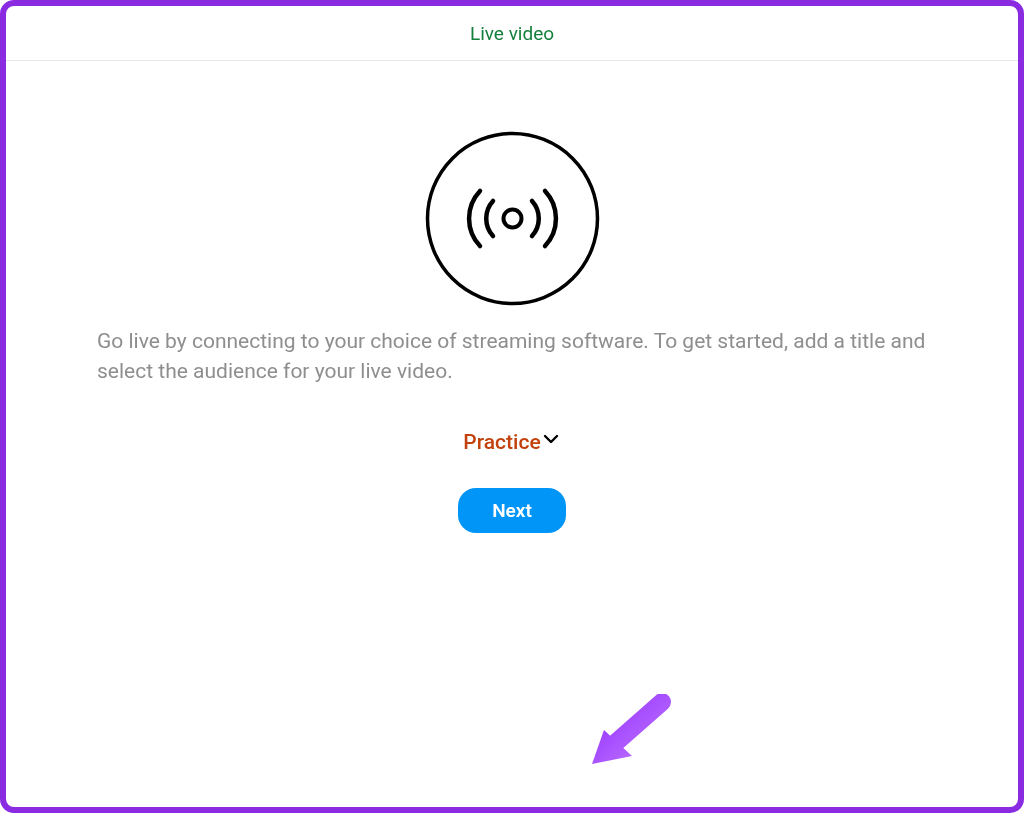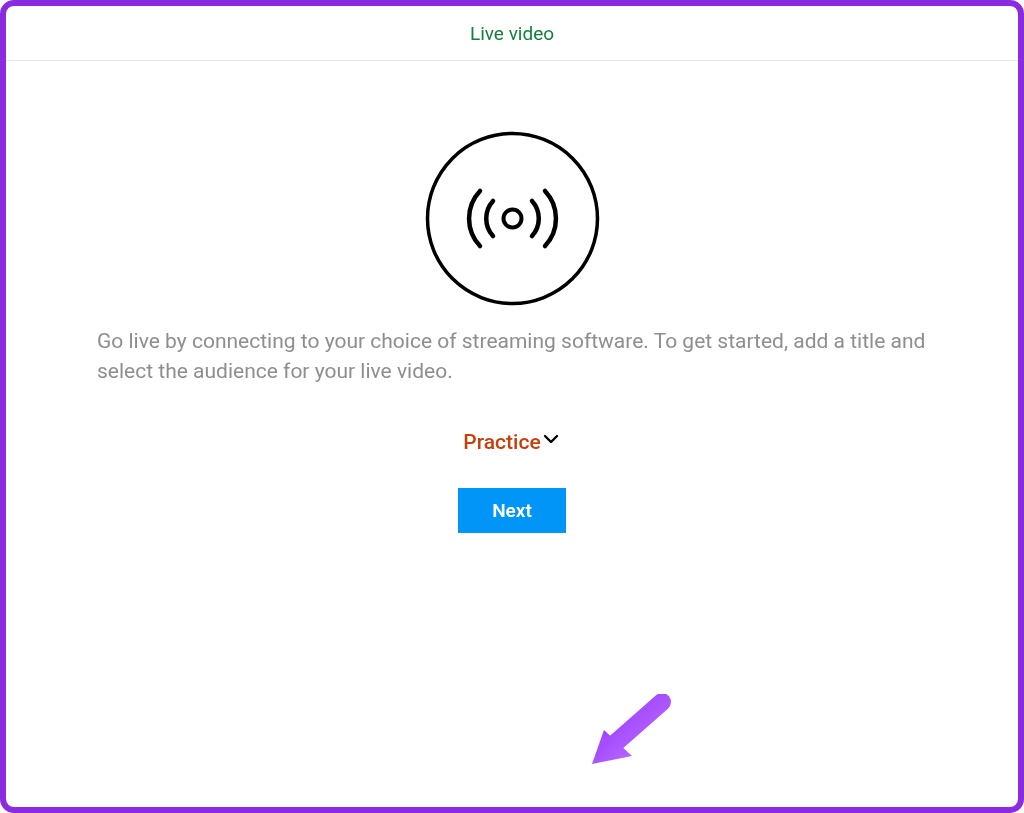--- a/index.html
+++ b/index.html
@@ -83,21 +83,21 @@
       cursor: pointer;
       font-size: 21px;
       font-weight: 500;
       color: #c2410c;
     }
     .next-btn {
       margin-top: 34px;
       background: #0095f6;
       color: #fff;
       border: none;
-      border-radius: 0;
+      border-radius: 18px;
       padding: 11px 34px;
       font-size: 19px;
       font-weight: 600;
       cursor: pointer;
       font-family: inherit;
     }
     .annotation-arrow {
       position: absolute;
       left: 578px;
       top: 688px;

